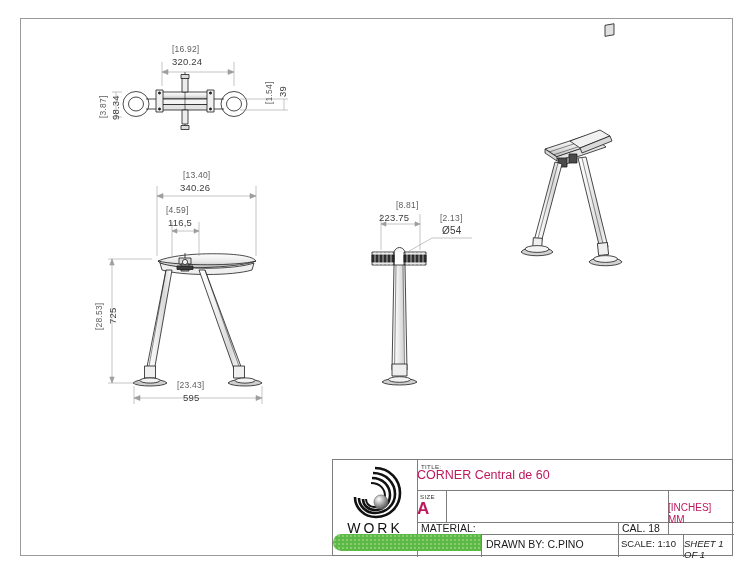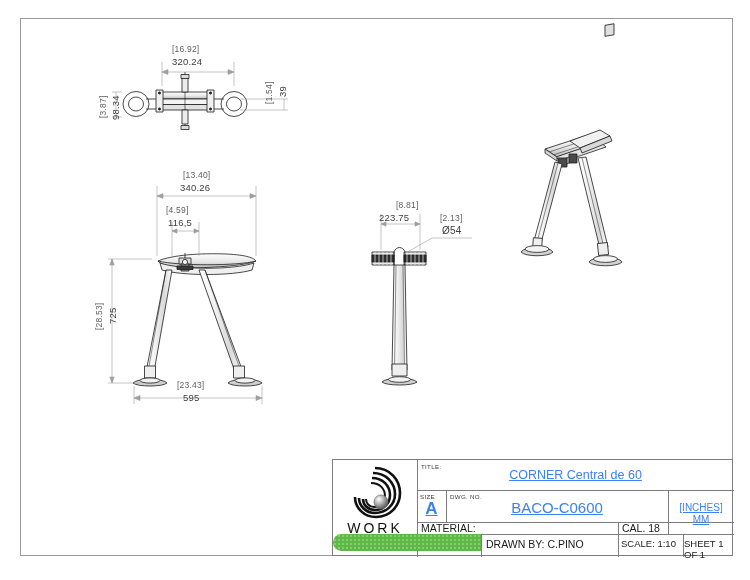--- a/index.html
+++ b/index.html
@@ -26,22 +26,22 @@
     position:absolute;left:332px;top:459px;width:401px;height:97px;
     border:1px solid #7d7d7d;box-sizing:border-box;background:#fff;
   }
   .tb-line{position:absolute;background:#7d7d7d;}
   .tb-cell{position:absolute;box-sizing:border-box;}
   .lbl{
     font-size:6.2px;color:#3c3c3c;letter-spacing:.3px;
     position:absolute;left:4px;top:3px;
   }
   .val-center{
-    position:absolute;left:0;right:0;text-align:center;
-    font-size:12.5px;color:#3b82f6;text-decoration:underline;
+    position:absolute;left:0;right:0;
+    font-size:12.5px;color:#be185d;
   }
   .val-left{
     position:absolute;font-size:10.5px;color:#1a1a1a;
   }
   #greenbar{
     position:absolute;left:0px;top:74px;width:148px;height:17px;
     background:#5cb946;border-radius:9px 0 0 9px;
   }
   #greenbar .dots{
     position:absolute;inset:0;border-radius:9px 0 0 9px;
@@ -316,24 +316,20 @@
     <div class="tb-cell" style="left:84px;top:0;width:317px;height:30px;">
       <span class="lbl">TITLE:</span>
       <span class="val-center" style="top:8px;">CORNER Central de 60</span>
     </div>
 
     <div class="tb-cell" style="left:84px;top:30px;width:29px;height:32px;">
       <span class="lbl" style="left:3px;">SIZE</span>
       <span class="val-center" style="top:9px;font-size:17px;font-weight:bold;">A</span>
     </div>
 
-    <div class="tb-cell" style="left:113px;top:30px;width:222px;height:32px;">
-      <span class="lbl">DWG. NO.</span>
-      <span class="val-center" style="top:9px;font-size:15px;">BACO-C0600</span>
-    </div>
 
     <div class="tb-cell" style="left:335px;top:30px;width:66px;height:44px;">
       <span class="val-center" style="top:12px;font-size:10px;">[INCHES]</span>
       <span class="val-center" style="top:24px;font-size:10px;">MM</span>
     </div>
 
     <div class="tb-cell" style="left:84px;top:62px;width:201px;height:12px;">
       <span class="val-left" style="left:4px;top:0px;">MATERIAL:</span>
       <span class="val-left" style="left:96px;top:0px;"></span>
     </div>
@@ -344,17 +340,17 @@
 
     <div class="tb-cell" style="left:148px;top:74px;width:137px;height:23px;">
       <span class="val-left" style="left:5px;top:4px;">DRAWN BY: C.PINO</span>
     </div>
 
     <div class="tb-cell" style="left:285px;top:74px;width:65px;height:23px;">
       <span class="val-left" style="left:3px;top:4px;font-size:9.5px;">SCALE: 1:10</span>
     </div>
 
     <div class="tb-cell" style="left:350px;top:74px;width:51px;height:23px;">
-      <span class="val-left" style="left:1px;top:4px;font-size:9.5px;">SHEET 1 OF 1</span>
+      <span class="val-left" style="left:1px;top:4px;font-size:9.5px;font-style:italic;">SHEET 1 OF 1</span>
     </div>
 
   </div>
 </div>
 
 </body></html>

